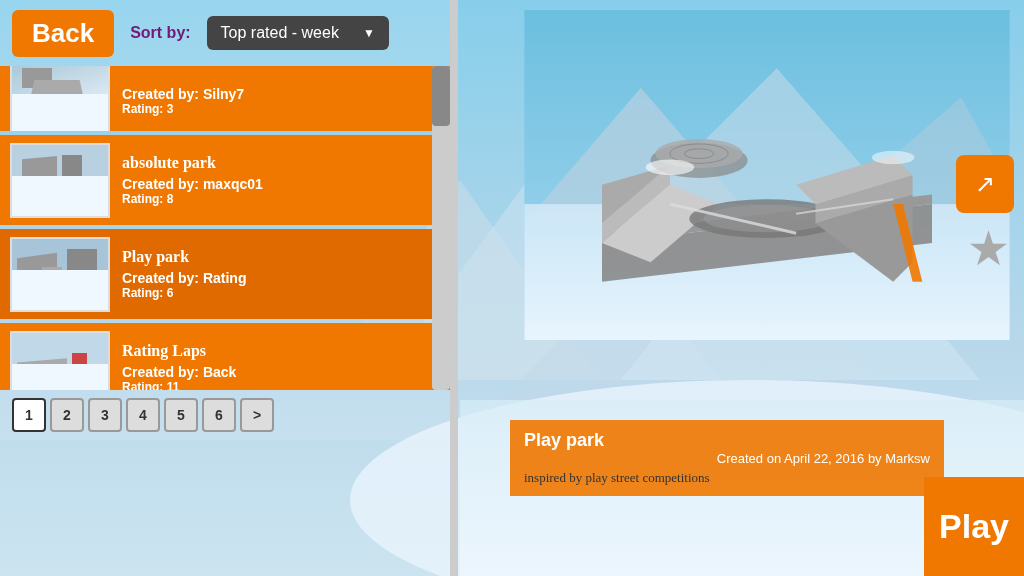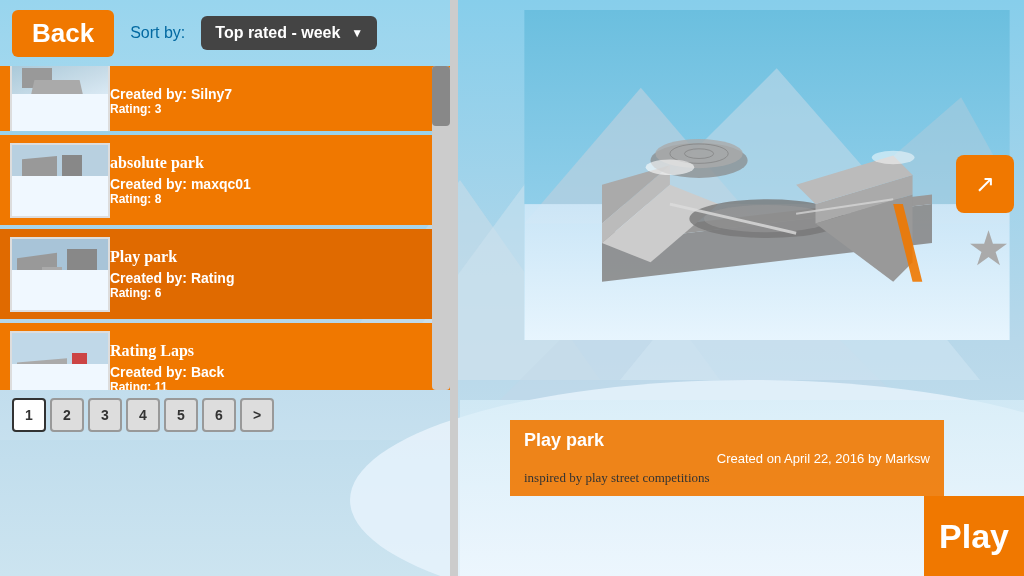--- a/index.html
+++ b/index.html
@@ -56,36 +56,36 @@
       color: white;
       font-size: 26px;
       font-weight: bold;
       padding: 8px 20px;
       border-radius: 6px;
       cursor: pointer;
       border: none;
     }
 
     .sort-label {
-      color: #0369a1;
+      color: #701a75;
+      font-size: 16px;
+      font-weight: bold;
+    }
+
+    .sort-dropdown {
+      background: #444;
+      color: white;
       font-size: 16px;
       font-weight: normal;
-    }
-
-    .sort-dropdown {
-      background: #444;
-      color: white;
-      font-size: 16px;
-      font-weight: bold;
       padding: 8px 14px;
       border-radius: 6px;
       cursor: pointer;
       display: flex;
       align-items: center;
-      gap: 11px;
+      gap: 24px;
       border: none;
     }
 
     .sort-dropdown .arrow {
       font-size: 12px;
     }
 
     
     .list-area {
       flex: 1;
@@ -113,20 +113,21 @@
       border-radius: 4px;
     }
 
     
     .park-item {
       display: flex;
       align-items: center;
       background: #f07800;
       margin-bottom: 4px;
       padding: 8px 10px;
+      gap: 12px;
       cursor: pointer;
       min-height: 90px;
     }
 
     .park-item.partial {
       min-height: 60px;
       overflow: hidden;
     }
 
     .park-thumbnail {
@@ -304,21 +305,21 @@
       margin-top: 4px;
       font-family: Liberation Serif, serif;
     }
 
     
     .play-btn {
       position: absolute;
       bottom: 0;
       right: 0;
       width: 100px;
-      height: 80px;
+      height: 99px;
       background: #f07800;
       display: flex;
       align-items: center;
       justify-content: center;
       cursor: pointer;
       z-index: 20;
     }
 
     .play-btn span {
       color: white;

